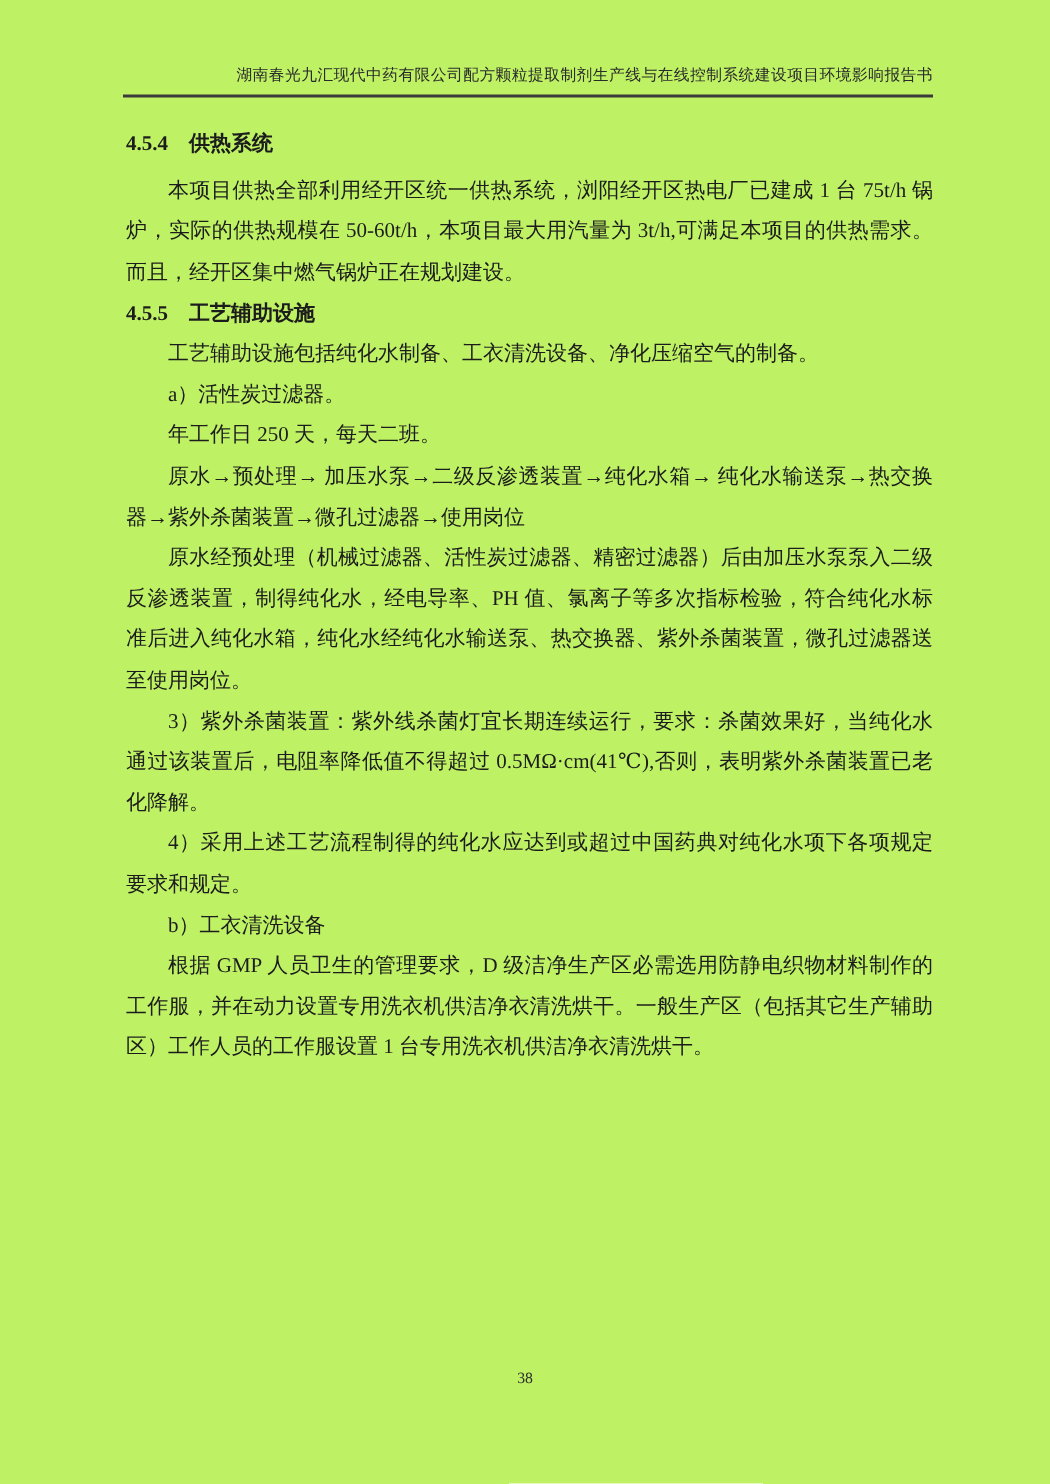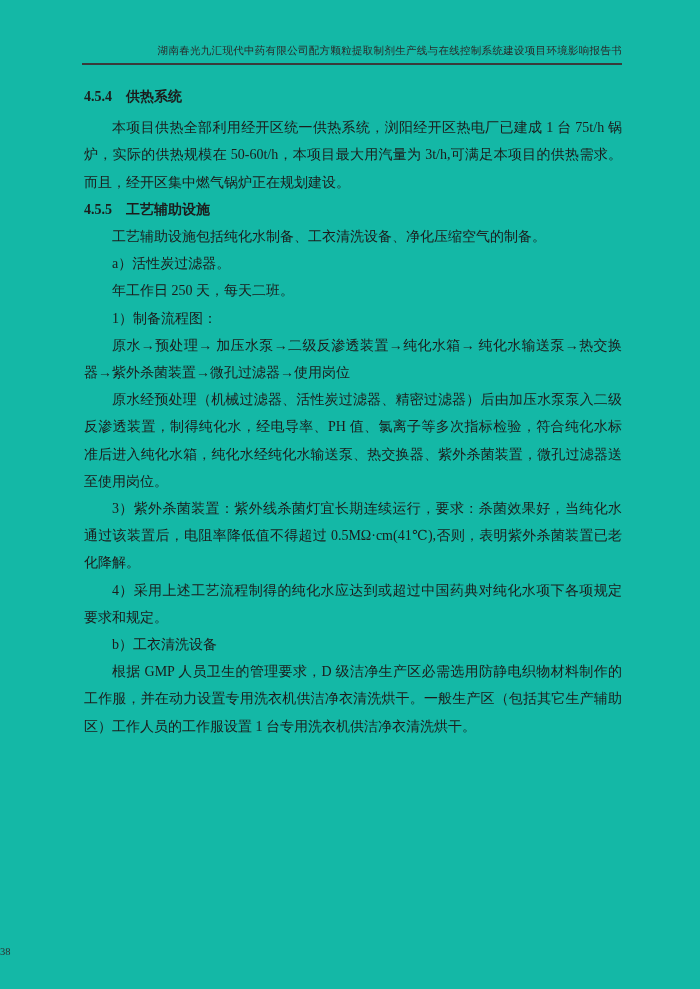--- a/index.html
+++ b/index.html
@@ -4,21 +4,21 @@
 <style>
   html, body {
     margin: 0;
     padding: 0;
     background: #ffffff;
   }
   .page {
     position: relative;
     width: 700px;
     height: 989px;
-    background: #14b8a6;
+    background: #bef264;
     font-family: "Liberation Serif", "DejaVu Serif", serif;
     color: #1e1e1e;
     overflow: hidden;
   }
   .page-header {
     position: absolute;
     top: 44px;
     left: 82px;
     width: 540px;
     text-align: right;
@@ -48,43 +48,42 @@
     font-weight: bold;
   }
   .blk-heading.first {
     margin-bottom: 4px;
   }
   .blk-para {
     text-indent: 2em;
   }
   .page-footer {
     position: absolute;
-    bottom: 32px;
+    bottom: 64px;
     left: 0;
     width: 700px;
-    text-align: left;
+    text-align: center;
     font-size: 10.5px;
     color: #2e2e2e;
   }
 </style>
 </head>
 <body>
 
 <div class="page">
 
   <div class="page-header">湖南春光九汇现代中药有限公司配方颗粒提取制剂生产线与在线控制系统建设项目环境影响报告书</div>
 
   <div class="page-body">
     <p class="blk-heading first">4.5.4　供热系统</p>
     <p class="blk-para">本项目供热全部利用经开区统一供热系统，浏阳经开区热电厂已建成 1 台 75t/h 锅炉，实际的供热规模在 50-60t/h，本项目最大用汽量为 3t/h,可满足本项目的供热需求。而且，经开区集中燃气锅炉正在规划建设。</p>
     <p class="blk-heading">4.5.5　工艺辅助设施</p>
     <p class="blk-para">工艺辅助设施包括纯化水制备、工衣清洗设备、净化压缩空气的制备。</p>
     <p class="blk-para">a）活性炭过滤器。</p>
     <p class="blk-para">年工作日 250 天，每天二班。</p>
-    <p class="blk-para">1）制备流程图：</p>
     <p class="blk-para">原水→预处理→ 加压水泵→二级反渗透装置→纯化水箱→ 纯化水输送泵→热交换器→紫外杀菌装置→微孔过滤器→使用岗位</p>
     <p class="blk-para">原水经预处理（机械过滤器、活性炭过滤器、精密过滤器）后由加压水泵泵入二级反渗透装置，制得纯化水，经电导率、PH 值、氯离子等多次指标检验，符合纯化水标准后进入纯化水箱，纯化水经纯化水输送泵、热交换器、紫外杀菌装置，微孔过滤器送至使用岗位。</p>
     <p class="blk-para">3）紫外杀菌装置：紫外线杀菌灯宜长期连续运行，要求：杀菌效果好，当纯化水通过该装置后，电阻率降低值不得超过 0.5MΩ·cm(41℃),否则，表明紫外杀菌装置已老化降解。</p>
     <p class="blk-para">4）采用上述工艺流程制得的纯化水应达到或超过中国药典对纯化水项下各项规定要求和规定。</p>
     <p class="blk-para">b）工衣清洗设备</p>
     <p class="blk-para">根据 GMP 人员卫生的管理要求，D 级洁净生产区必需选用防静电织物材料制作的工作服，并在动力设置专用洗衣机供洁净衣清洗烘干。一般生产区（包括其它生产辅助区）工作人员的工作服设置 1 台专用洗衣机供洁净衣清洗烘干。</p>
   </div>
 
   <div class="page-footer">38</div>
 

